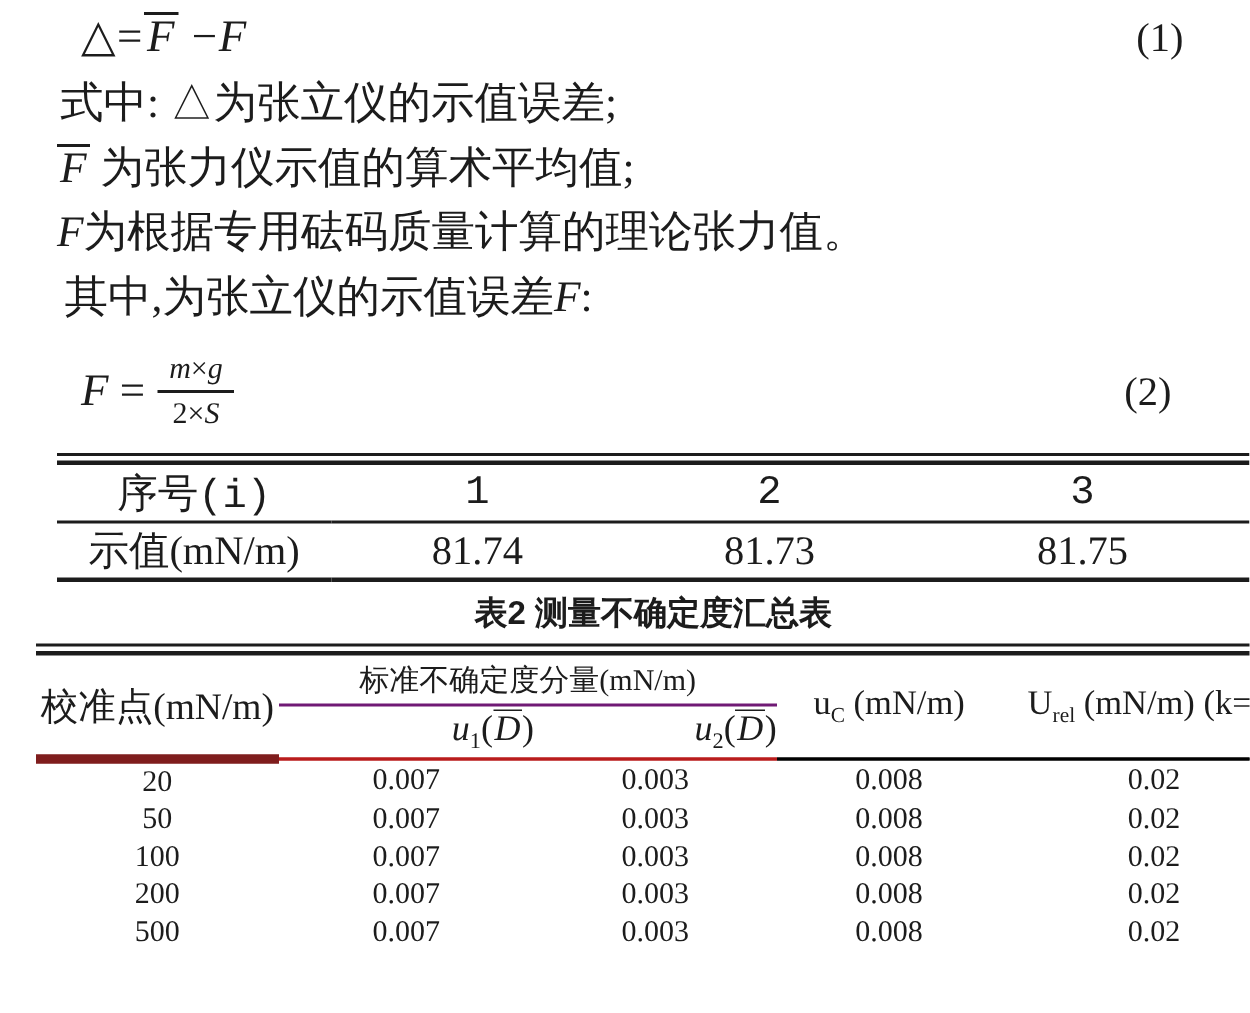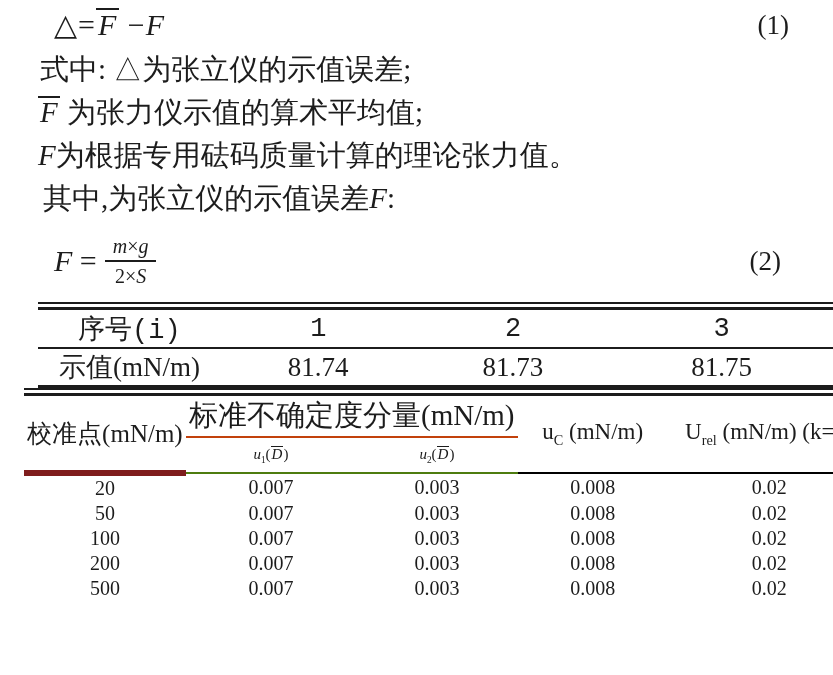--- a/index.html
+++ b/index.html
@@ -58,22 +58,22 @@
   td, th { padding: 0; text-align: center; font-weight: normal; }
 
   .t1 { width: 100%; font-size: 27px; border-bottom: 3px solid #1c1c1c; }
   .t1 .r1 td { height: 37px; border-bottom: 2px solid #1c1c1c; font-family: Liberation Mono, monospace; }
   .t1 .r2 td { height: 31px; }
 
   .t2wrap { margin-left: -14px; width: 847px; }
   .t2 { width: 100%; font-size: 24px; }
   .t2 th { white-space: nowrap; }
   .h-col1 { font-size: 25px; border-bottom: 6px solid #7f1d1d; }
-  .h-group { font-size: 29px; height: 32px; border-bottom: 2px solid #c2410c; }
-  .h-sub { font-size: 15px; height: 34px; border-bottom: 2px solid #4d7c0f; }
+  .h-group { font-size: 20px; height: 32px; border-bottom: 2px solid #701a75; }
+  .h-sub { font-size: 24px; height: 34px; border-bottom: 2px solid #b91c1c; text-align: right; }
   .h-uc, .h-urel { font-size: 23px; border-bottom: 2px solid #000000; }
   .t2 tbody td { height: 25px; font-size: 20px; }
   sub { font-size: 62%; }
   .sub-obar {
     display: inline-block;
     border-top: 1.5px solid #1c1c1c;
     padding: 0 1px;
     line-height: 1.0;
   }
 </style>
@@ -130,20 +130,21 @@
     </tr>
     <tr class="r2">
       <td>示值(mN/m)</td>
       <td>81.74</td>
       <td>81.73</td>
       <td>81.75</td>
     </tr>
   </tbody>
     </table>
 
+  <div class="tbl-title">表2 测量不确定度汇总表</div>
   <div class="t2wrap">
     <div class="drule"></div>
     <table class="t2">
       <colgroup>
           <col style="width:19.1%">
           <col style="width:20.1%">
           <col style="width:19.1%">
           <col style="width:17.7%">
           <col style="width:24%">
         </colgroup>

